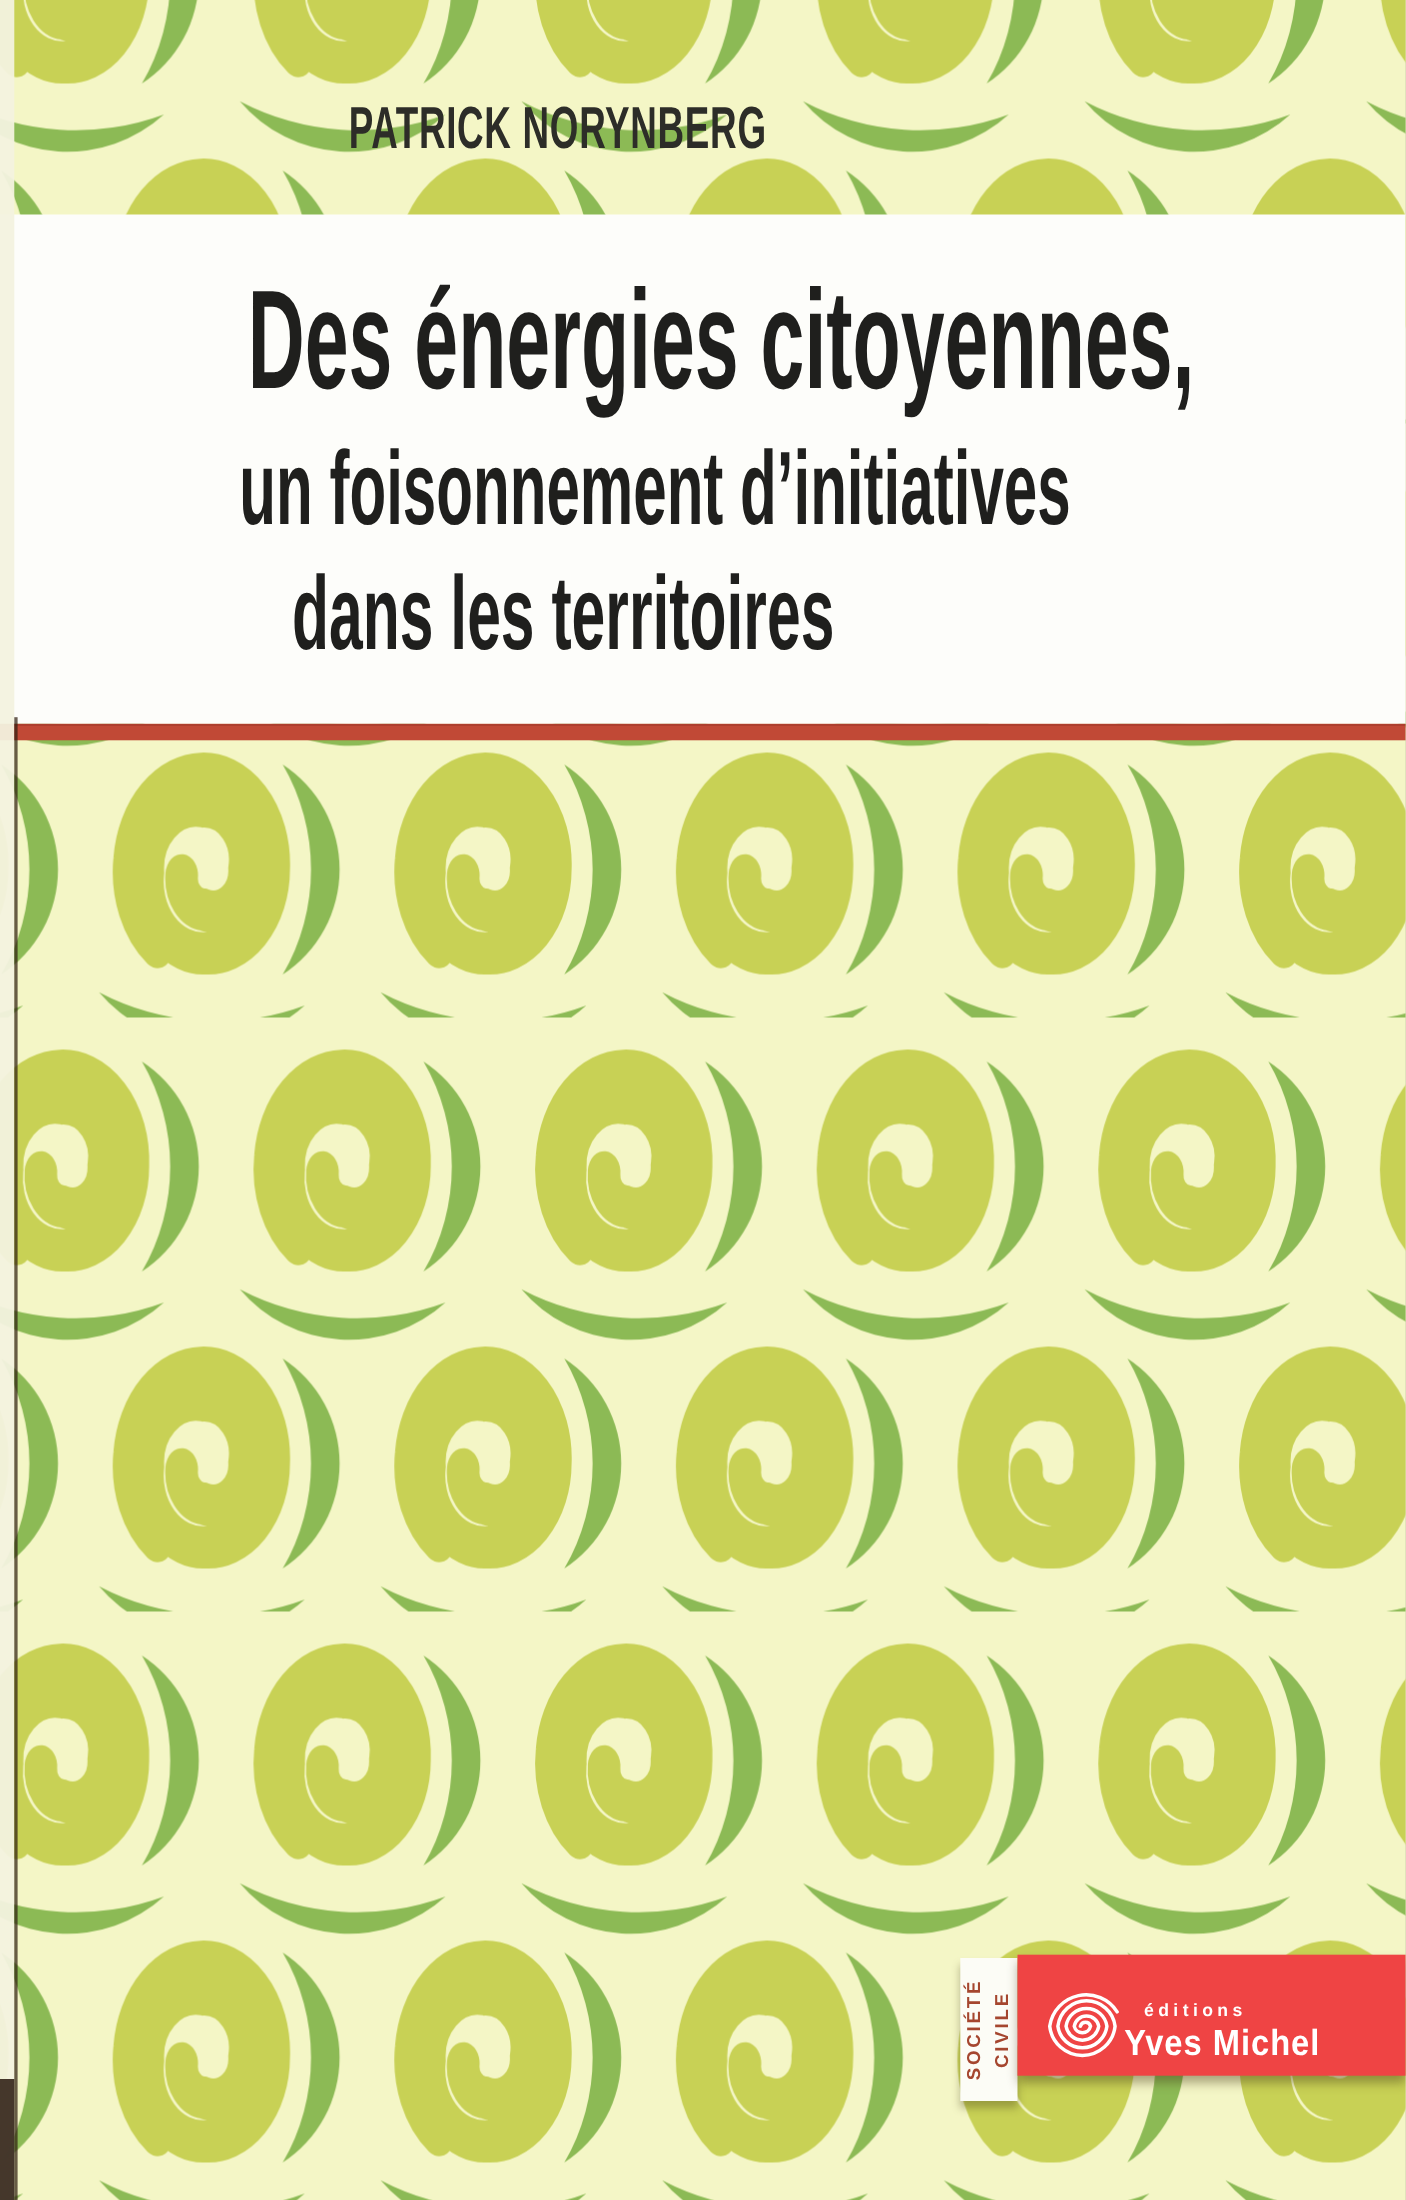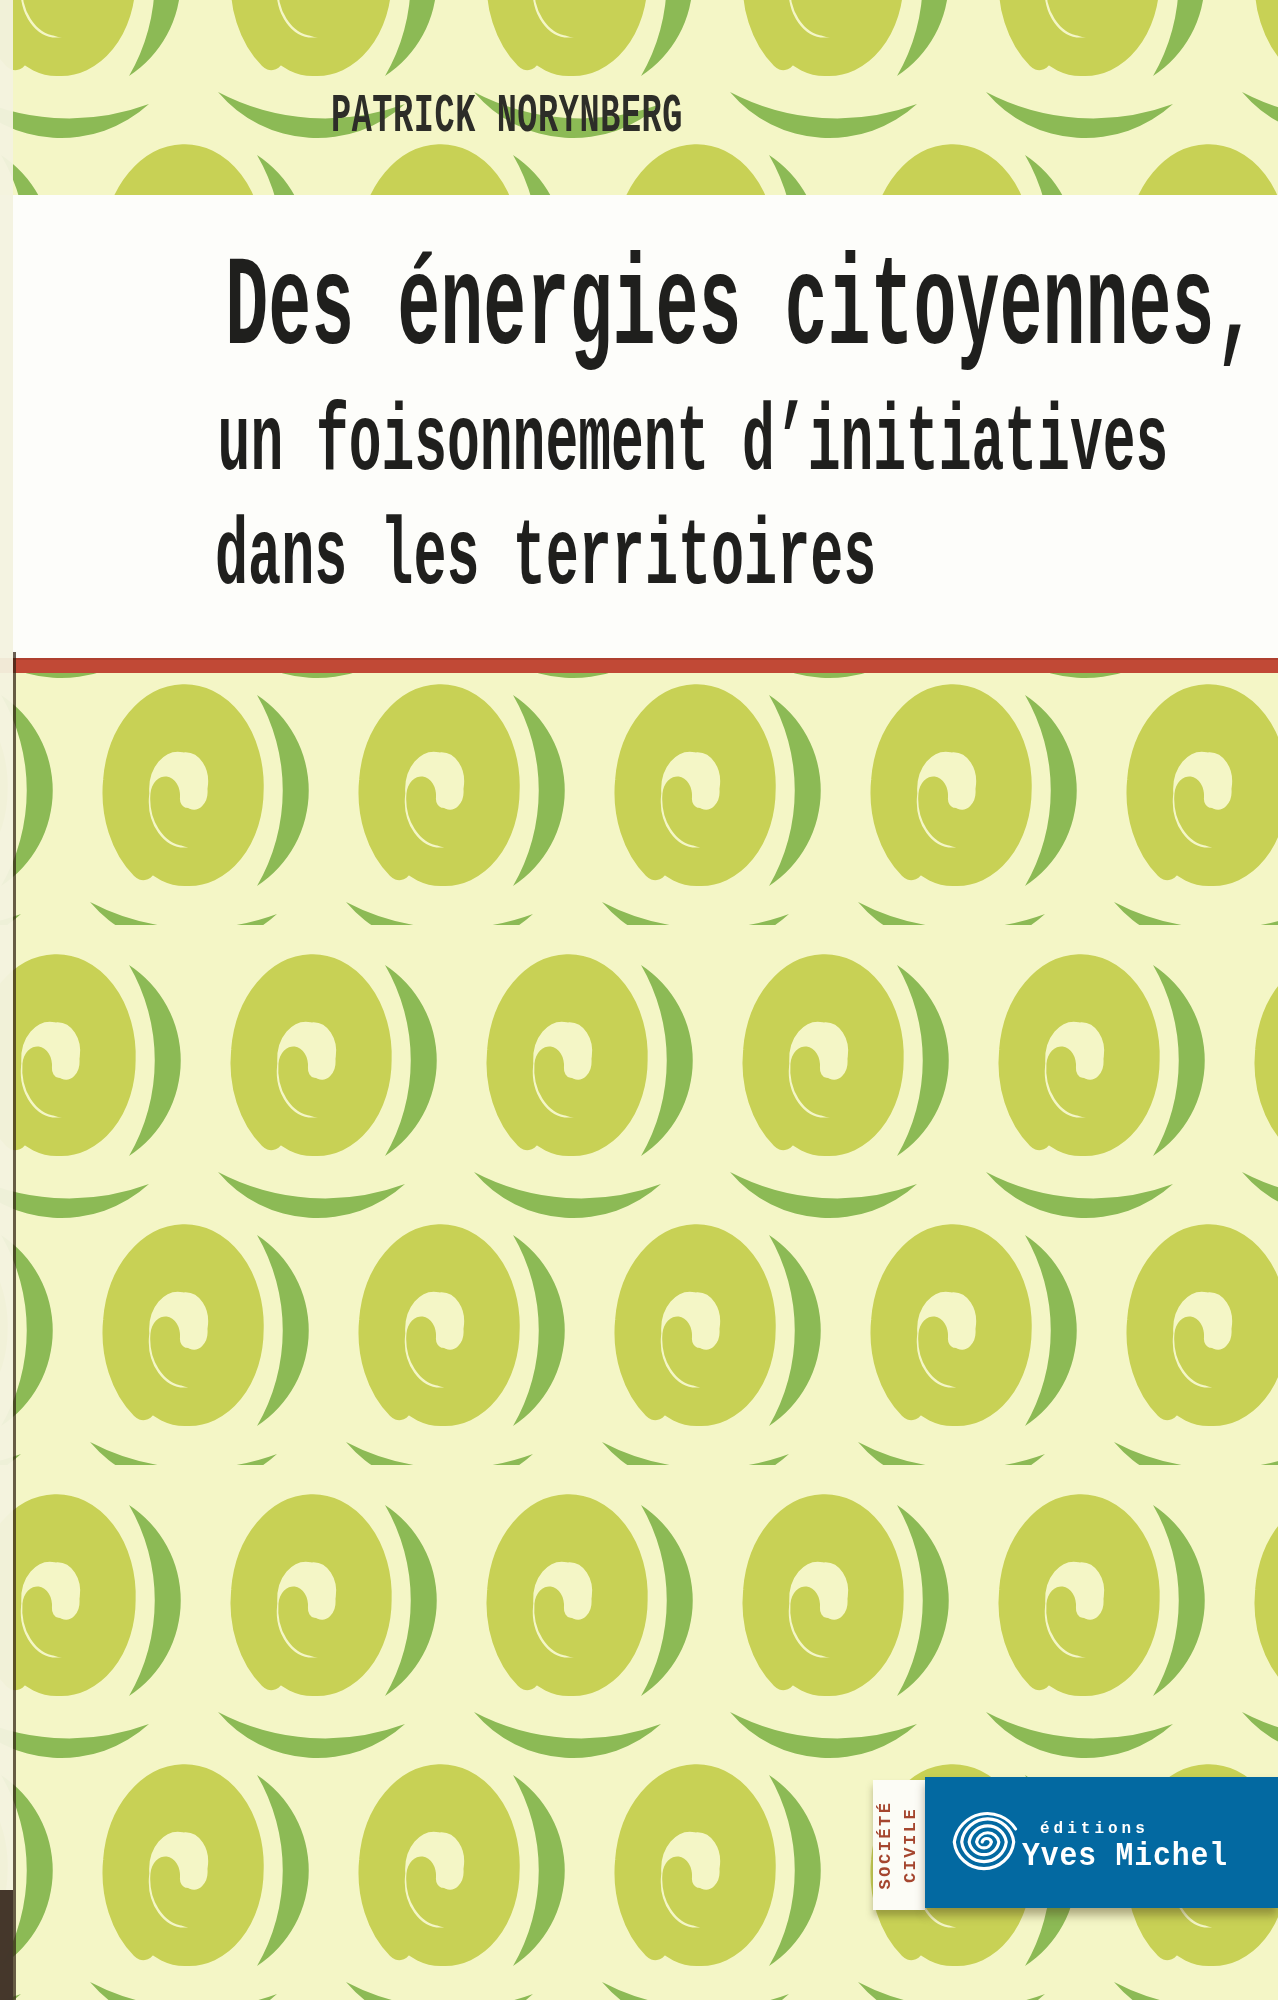--- a/index.html
+++ b/index.html
@@ -1,19 +1,19 @@
 <!DOCTYPE html>
 <html><head>
 <meta charset="utf-8">
 <style>
   html,body { margin:0; padding:0; background:#888; }
   .page {
     position:relative; width:1278px; height:2000px; overflow:hidden;
     background:#f4f6c6;
-    font-family:Liberation Mono, monospace;
+    font-family:Liberation Sans, sans-serif;
   }
   .bg-svg { position:absolute; left:0; top:0; z-index:0; display:block; }
 
   
   .author {
     position:absolute; z-index:3; top:86px; left:0; width:1014px;
     text-align:center; font-size:54px; font-weight:bold; color:#2d2d28;
     transform:scaleX(0.62); transform-origin:507px 50%;
     letter-spacing:1px; white-space:nowrap;
   }
@@ -44,22 +44,22 @@
     transform:translate(-50%,-50%) rotate(-90deg);
     display:flex; flex-direction:column; justify-content:center; align-items:center;
   }
   .collection-rot div {
     font-size:17px; font-weight:bold; letter-spacing:2.5px; line-height:1.45;
     color:#a5462f; white-space:nowrap;
   }
 
   
   .publisher-box {
-    position:absolute; z-index:4; left:925px; top:1777px; width:353px; height:131px;
-    background:#0369a1; box-shadow:0 7px 9px rgba(70,55,25,0.42);
+    position:absolute; z-index:4; left:925px; top:1777px; width:353px; height:110px;
+    background:#ef4444; box-shadow:0 7px 9px rgba(70,55,25,0.42);
   }
   .logo-svg { position:absolute; left:20px; top:26px; width:78px; height:78px; }
   .pub-editions {
     position:absolute; left:115px; top:43px; font-size:16px; font-weight:bold;
     letter-spacing:4px; color:#ffffff; white-space:nowrap;
   }
   .pub-name {
     position:absolute; left:97px; top:61px; font-size:33px; font-weight:bold;
     color:#ffffff; white-space:nowrap; transform:scaleX(0.9); transform-origin:0 50%;
     letter-spacing:1px;

